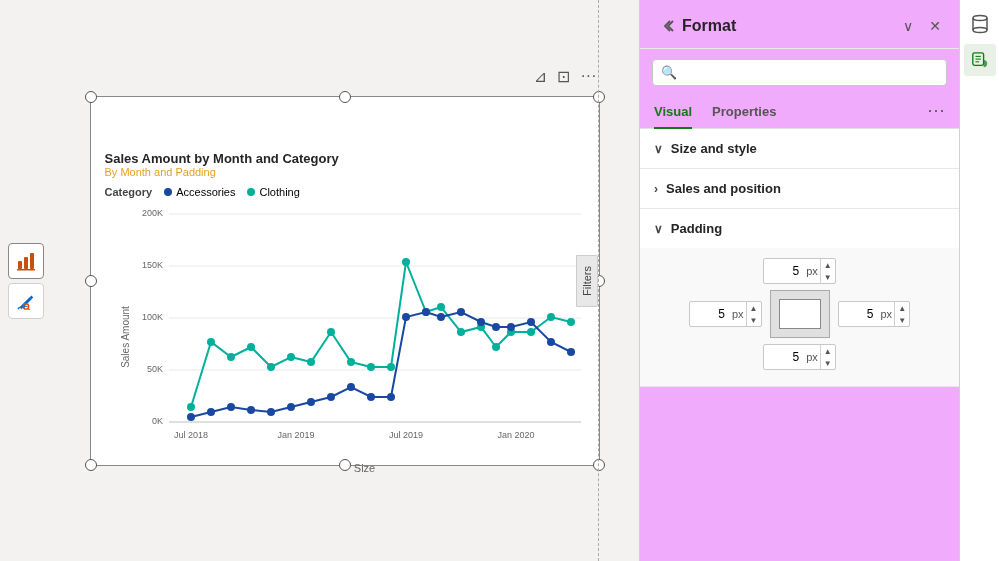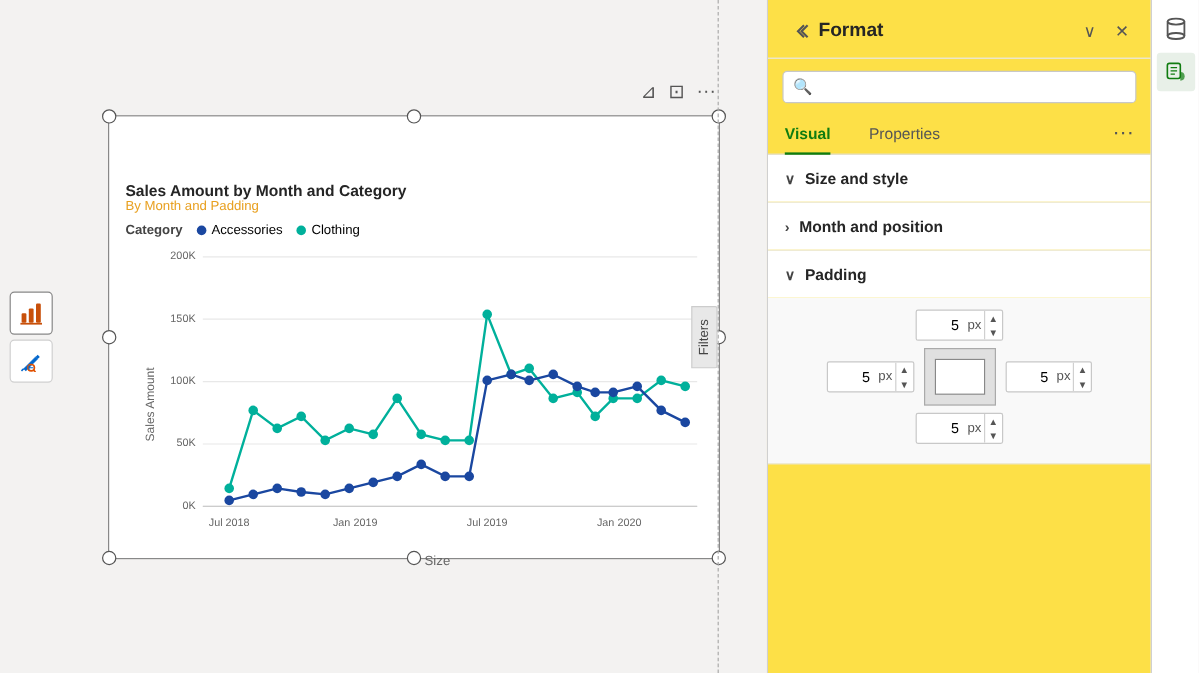--- a/index.html
+++ b/index.html
@@ -152,21 +152,21 @@
       padding: 10px 4px;
       font-size: 11px;
       color: #444;
       cursor: pointer;
       border-radius: 2px 0 0 2px;
     }
 
     
     .right-panel {
       width: 320px;
-      background: #fde047;
+      background: #f0abfc;
       border-left: 1px solid #d0d0d0;
       display: flex;
       flex-direction: column;
       height: 561px;
       overflow: hidden;
     }
 
     
     .panel-header {
       display: flex;
@@ -228,29 +228,30 @@
       flex: 1;
       background: transparent;
     }
 
     
     .panel-tabs {
       display: flex;
       align-items: center;
       padding: 0 14px;
       border-bottom: 1px solid #e0e0e0;
-      gap: 32px;
+      gap: 20px;
     }
     .tab-item {
       font-size: 13px;
       padding: 8px 0;
       cursor: pointer;
       color: #555;
       border-bottom: 2px solid transparent;
       margin-bottom: -1px;
+      font-weight: bold;
     }
     .tab-item.active {
       color: #107c10;
       border-bottom: 2px solid #107c10;
       font-weight: 600;
     }
     .tab-more {
       margin-left: auto;
       font-size: 18px;
       color: #555;
@@ -573,21 +574,21 @@
       <div class="section">
         <div class="section-header">
           <span class="section-chevron">∨</span>
           <span>Size and style</span>
         </div>
       </div>
 
       <div class="section">
         <div class="section-header">
           <span class="section-chevron">›</span>
-          <span>Month and position</span>
+          <span>Sales and position</span>
         </div>
       </div>
 
       <div class="section">
         <div class="section-header">
           <span class="section-chevron">∨</span>
           <span>Padding</span>
         </div>
         <div class="section-body">
           <div class="padding-grid">

